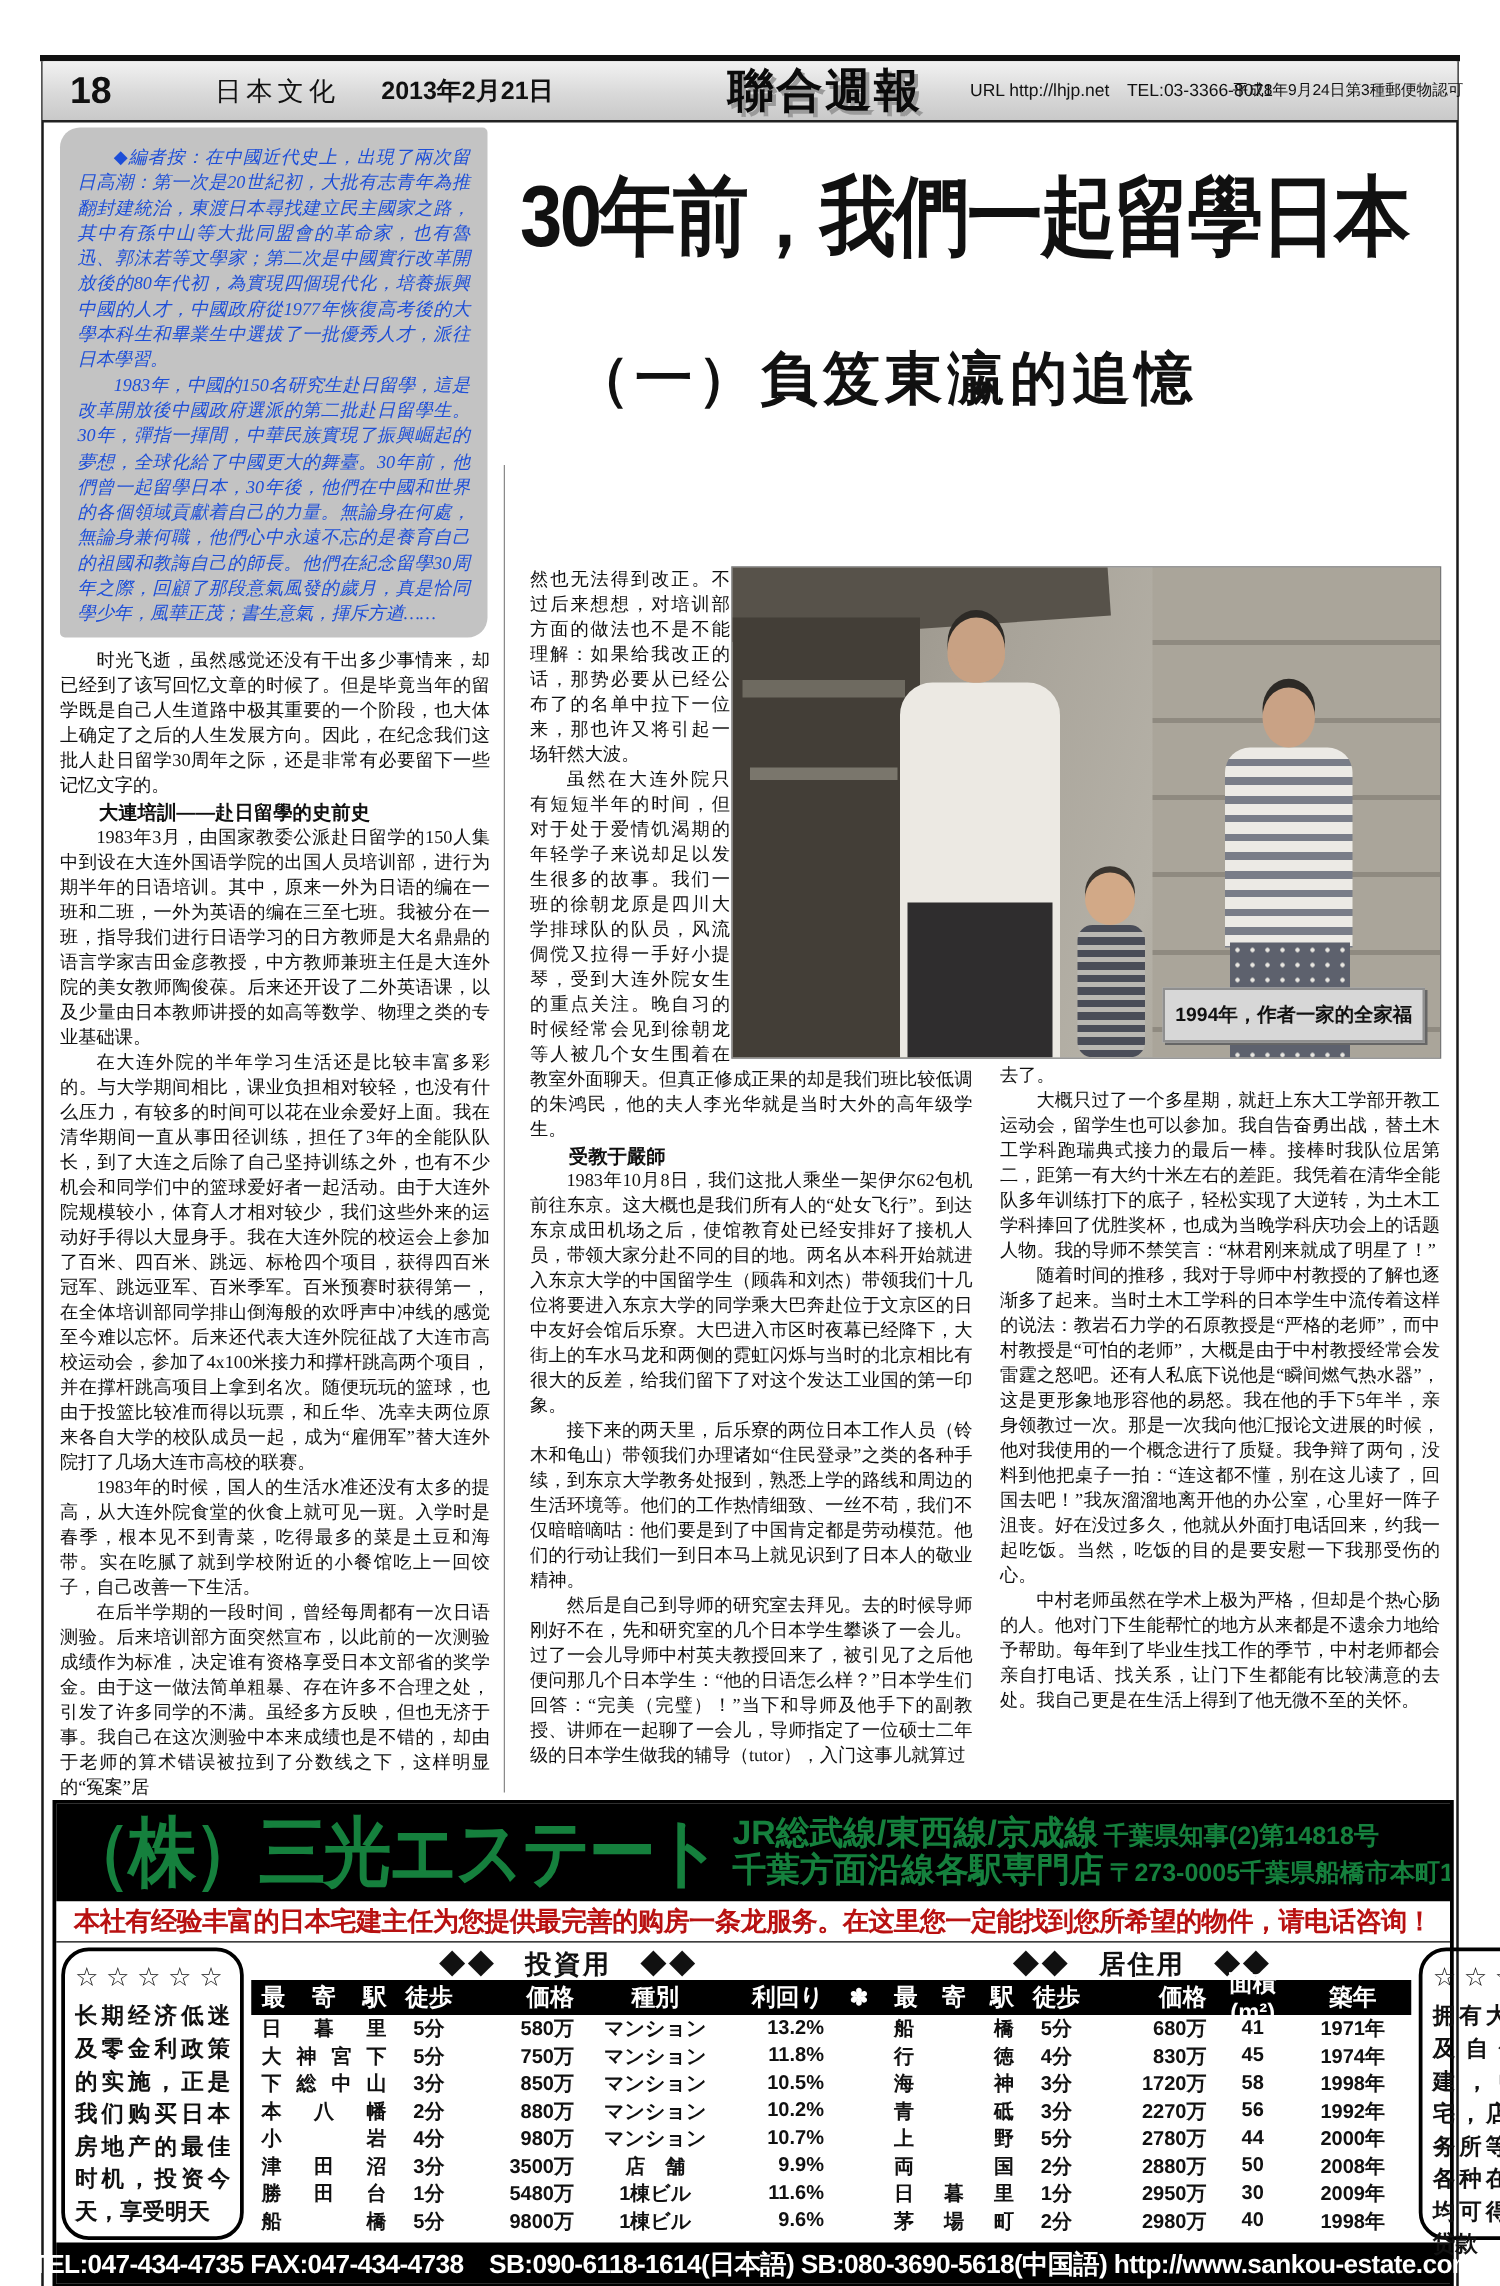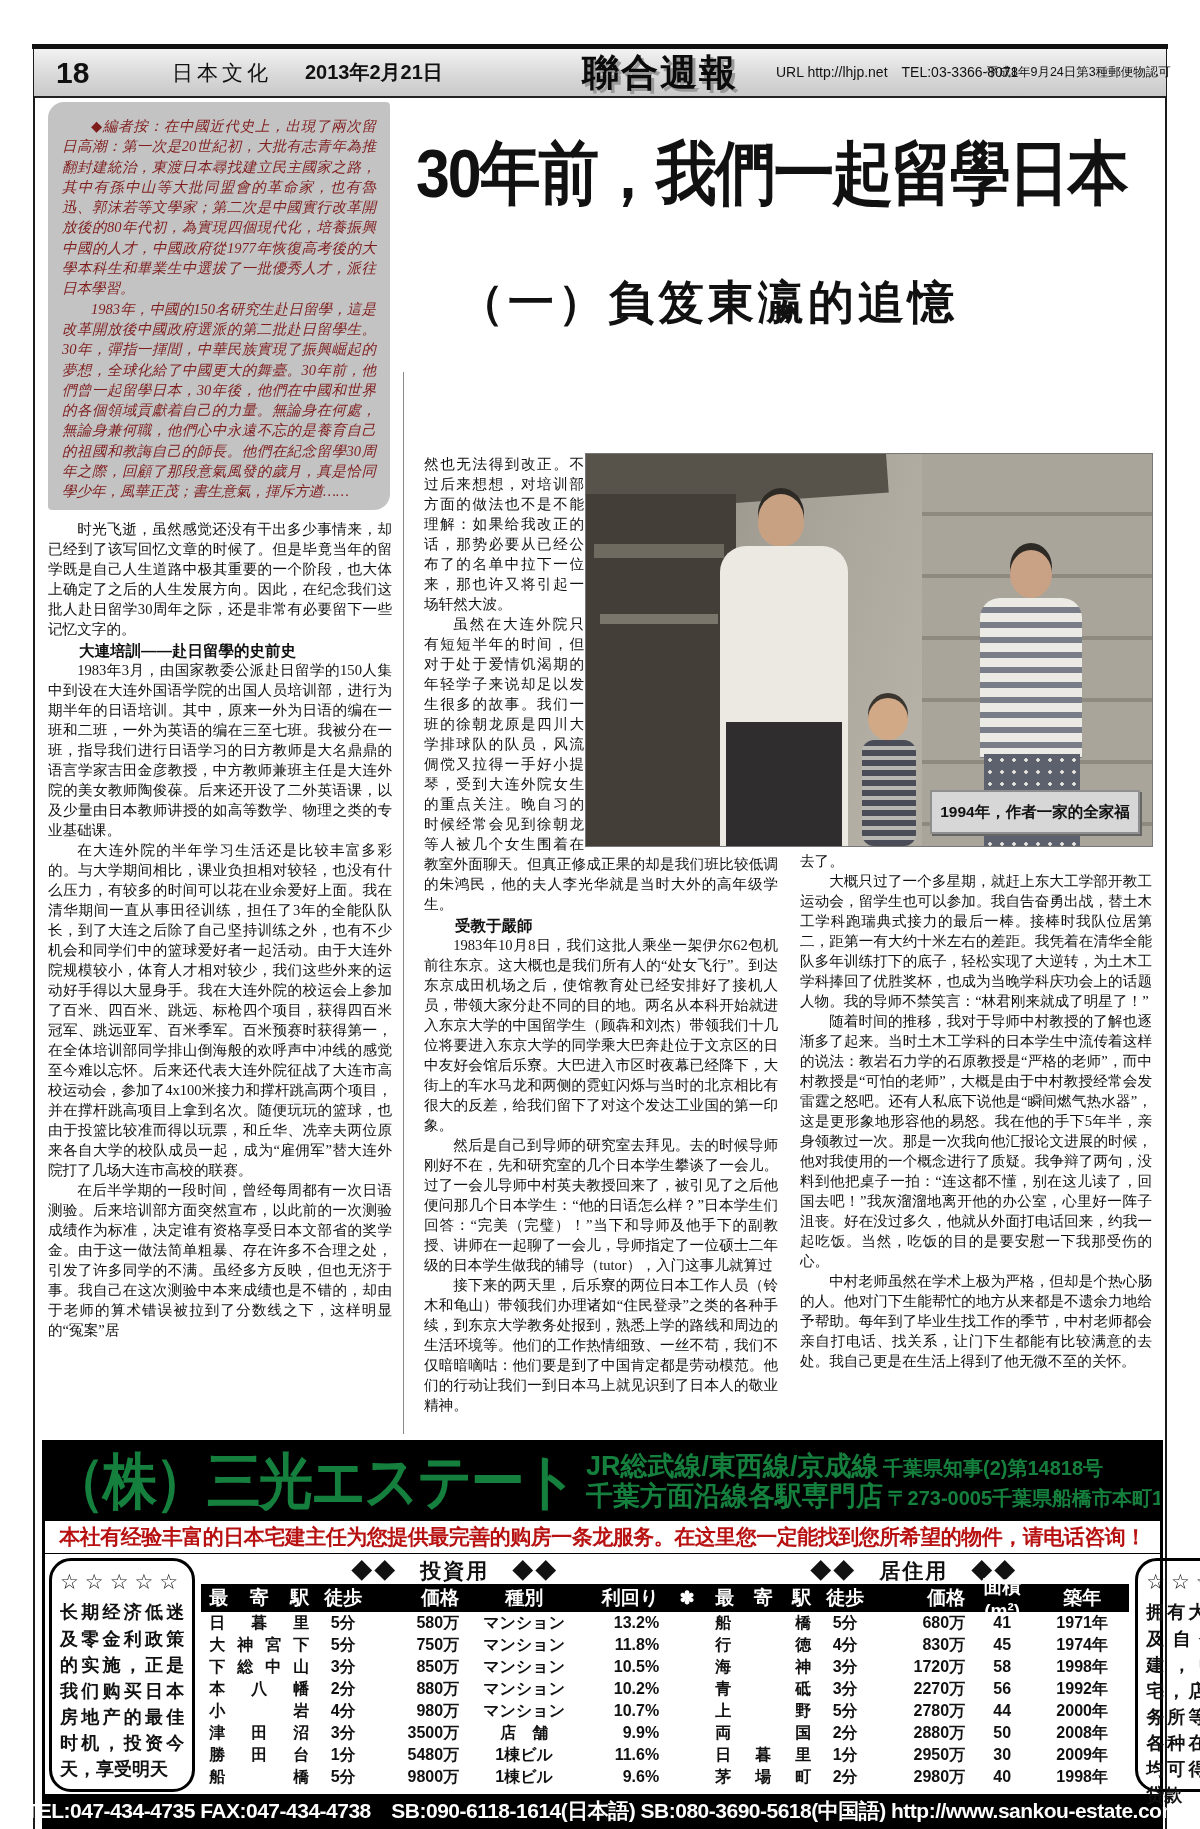--- a/index.html
+++ b/index.html
@@ -16,21 +16,21 @@
   .mh-section{left:138px;font-size:21px;letter-spacing:4px;}
   .mh-date{left:271px;font-size:20px;font-weight:bold;font-family:"Liberation Sans",sans-serif;}
   .mh-logo{left:548px;font-size:37px;font-weight:900;font-family:"Liberation Sans",sans-serif;
            letter-spacing:2px;color:#0b0b0b;text-shadow:3px 3px 0 #9a9a9a;}
   .mh-url{left:742px;font-size:14px;font-family:"Liberation Sans",sans-serif;}
   .mh-postal{left:952px;font-size:12.5px;font-family:"Liberation Sans",sans-serif;}
   
   .editor-box{position:absolute;left:48px;top:102px;width:342px;height:408px;background:#c3c3c3;
               border-radius:16px 4px 16px 4px;padding:14px 14px;box-sizing:border-box;}
   .editor-box p{margin:0;text-indent:2em;font-size:14.5px;line-height:1.4;font-style:italic;
-                text-align:justify;color:#7f1d1d;}
+                text-align:justify;color:#1d4ed8;}
   
   .headline{position:absolute;left:416px;top:126px;width:750px;font-size:62px;font-weight:900;
             font-family:"Liberation Sans",sans-serif;letter-spacing:-2px;white-space:nowrap;
             transform:scale(0.98,1.12);transform-origin:left top;}
   .subtitle{position:absolute;left:458px;top:272px;font-size:46px;font-weight:900;
             letter-spacing:4px;white-space:nowrap;}
   
   .photo{position:absolute;left:585px;top:453px;width:566px;height:392px;border:1px solid #777;
          background:linear-gradient(105deg,#8d887e 0%,#a8a399 35%,#b5b1a7 60%,#938e84 100%);overflow:hidden;}
   .ph-roof{position:absolute;left:-30px;top:-40px;width:330px;height:90px;background:#57524a;transform:rotate(-4deg);}
@@ -158,33 +158,34 @@
   </div>
 
   <div class="vrule"></div>
 
   <div class="col col1">
 
   <p class="para">时光飞逝，虽然感觉还没有干出多少事情来，却已经到了该写回忆文章的时候了。但是毕竟当年的留学既是自己人生道路中极其重要的一个阶段，也大体上确定了之后的人生发展方向。因此，在纪念我们这批人赴日留学30周年之际，还是非常有必要留下一些记忆文字的。</p>
       <p class="subhead">大連培訓——赴日留學的史前史</p>
       <p class="para">1983年3月，由国家教委公派赴日留学的150人集中到设在大连外国语学院的出国人员培训部，进行为期半年的日语培训。其中，原来一外为日语的编在一班和二班，一外为英语的编在三至七班。我被分在一班，指导我们进行日语学习的日方教师是大名鼎鼎的语言学家吉田金彦教授，中方教师兼班主任是大连外院的美女教师陶俊葆。后来还开设了二外英语课，以及少量由日本教师讲授的如高等数学、物理之类的专业基础课。</p>
       <p class="para">在大连外院的半年学习生活还是比较丰富多彩的。与大学期间相比，课业负担相对较轻，也没有什么压力，有较多的时间可以花在业余爱好上面。我在清华期间一直从事田径训练，担任了3年的全能队队长，到了大连之后除了自己坚持训练之外，也有不少机会和同学们中的篮球爱好者一起活动。由于大连外院规模较小，体育人才相对较少，我们这些外来的运动好手得以大显身手。我在大连外院的校运会上参加了百米、四百米、跳远、标枪四个项目，获得四百米冠军、跳远亚军、百米季军。百米预赛时获得第一，在全体培训部同学排山倒海般的欢呼声中冲线的感觉至今难以忘怀。后来还代表大连外院征战了大连市高校运动会，参加了4x100米接力和撑杆跳高两个项目，并在撑杆跳高项目上拿到名次。随便玩玩的篮球，也由于投篮比较准而得以玩票，和丘华、冼幸夫两位原来各自大学的校队成员一起，成为“雇佣军”替大连外院打了几场大连市高校的联赛。</p>
+      <p class="para">1983年的时候，国人的生活水准还没有太多的提高，从大连外院食堂的伙食上就可见一斑。入学时是春季，根本见不到青菜，吃得最多的菜是土豆和海带。实在吃腻了就到学校附近的小餐馆吃上一回饺子，自己改善一下生活。</p>
       <p class="para">在后半学期的一段时间，曾经每周都有一次日语测验。后来培训部方面突然宣布，以此前的一次测验成绩作为标准，决定谁有资格享受日本文部省的奖学金。由于这一做法简单粗暴、存在许多不合理之处，引发了许多同学的不满。虽经多方反映，但也无济于事。我自己在这次测验中本来成绩也是不错的，却由于老师的算术错误被拉到了分数线之下，这样明显的“冤案”居</p>
     </div>
 
   <div class="col col2">
     <div class="col2-spacer"></div>
     <div>
 
     <p class="cont">然也无法得到改正。不过后来想想，对培训部方面的做法也不是不能理解：如果给我改正的话，那势必要从已经公布了的名单中拉下一位来，那也许又将引起一场轩然大波。</p>
         <p class="para">虽然在大连外院只有短短半年的时间，但对于处于爱情饥渴期的年轻学子来说却足以发生很多的故事。我们一班的徐朝龙原是四川大学排球队的队员，风流倜傥又拉得一手好小提琴，受到大连外院女生的重点关注。晚自习的时候经常会见到徐朝龙等人被几个女生围着在教室外面聊天。但真正修成正果的却是我们班比较低调的朱鸿民，他的夫人李光华就是当时大外的高年级学生。</p>
         <p class="subhead">受教于嚴師</p>
         <p class="para">1983年10月8日，我们这批人乘坐一架伊尔62包机前往东京。这大概也是我们所有人的“处女飞行”。到达东京成田机场之后，使馆教育处已经安排好了接机人员，带领大家分赴不同的目的地。两名从本科开始就进入东京大学的中国留学生（顾犇和刘杰）带领我们十几位将要进入东京大学的同学乘大巴奔赴位于文京区的日中友好会馆后乐寮。大巴进入市区时夜幕已经降下，大街上的车水马龙和两侧的霓虹闪烁与当时的北京相比有很大的反差，给我们留下了对这个发达工业国的第一印象。</p>
+        <p class="para">接下来的两天里，后乐寮的两位日本工作人员（铃木和龟山）带领我们办理诸如“住民登录”之类的各种手续，到东京大学教务处报到，熟悉上学的路线和周边的生活环境等。他们的工作热情细致、一丝不苟，我们不仅暗暗嘀咕：他们要是到了中国肯定都是劳动模范。他们的行动让我们一到日本马上就见识到了日本人的敬业精神。</p>
         <p class="para">然后是自己到导师的研究室去拜见。去的时候导师刚好不在，先和研究室的几个日本学生攀谈了一会儿。过了一会儿导师中村英夫教授回来了，被引见了之后他便问那几个日本学生：“他的日语怎么样？”日本学生们回答：“完美（完璧）！”当下和导师及他手下的副教授、讲师在一起聊了一会儿，导师指定了一位硕士二年级的日本学生做我的辅导（tutor），入门这事儿就算过</p>
-        <p class="para">接下来的两天里，后乐寮的两位日本工作人员（铃木和龟山）带领我们办理诸如“住民登录”之类的各种手续，到东京大学教务处报到，熟悉上学的路线和周边的生活环境等。他们的工作热情细致、一丝不苟，我们不仅暗暗嘀咕：他们要是到了中国肯定都是劳动模范。他们的行动让我们一到日本马上就见识到了日本人的敬业精神。</p>
       </div>
   </div>
 
   <div class="col col3">
 
   <p class="cont">去了。</p>
       <p class="para">大概只过了一个多星期，就赶上东大工学部开教工运动会，留学生也可以参加。我自告奋勇出战，替土木工学科跑瑞典式接力的最后一棒。接棒时我队位居第二，距第一有大约十米左右的差距。我凭着在清华全能队多年训练打下的底子，轻松实现了大逆转，为土木工学科捧回了优胜奖杯，也成为当晚学科庆功会上的话题人物。我的导师不禁笑言：“林君刚来就成了明星了！”</p>
       <p class="para">随着时间的推移，我对于导师中村教授的了解也逐渐多了起来。当时土木工学科的日本学生中流传着这样的说法：教岩石力学的石原教授是“严格的老师”，而中村教授是“可怕的老师”，大概是由于中村教授经常会发雷霆之怒吧。还有人私底下说他是“瞬间燃气热水器”，这是更形象地形容他的易怒。我在他的手下5年半，亲身领教过一次。那是一次我向他汇报论文进展的时候，他对我使用的一个概念进行了质疑。我争辩了两句，没料到他把桌子一拍：“连这都不懂，别在这儿读了，回国去吧！”我灰溜溜地离开他的办公室，心里好一阵子沮丧。好在没过多久，他就从外面打电话回来，约我一起吃饭。当然，吃饭的目的是要安慰一下我那受伤的心。</p>
       <p class="para">中村老师虽然在学术上极为严格，但却是个热心肠的人。他对门下生能帮忙的地方从来都是不遗余力地给予帮助。每年到了毕业生找工作的季节，中村老师都会亲自打电话、找关系，让门下生都能有比较满意的去处。我自己更是在生活上得到了他无微不至的关怀。</p>
     </div>

